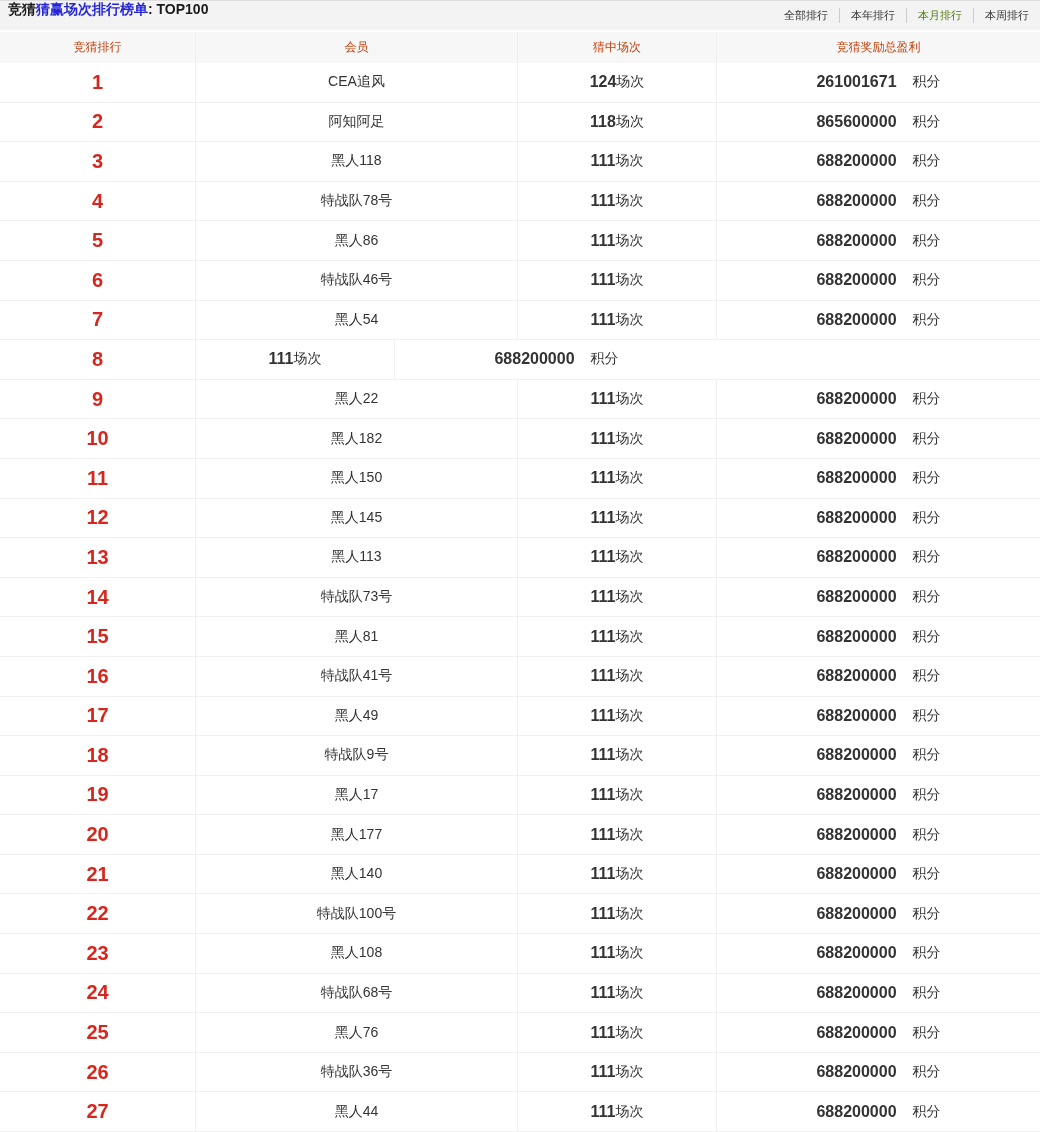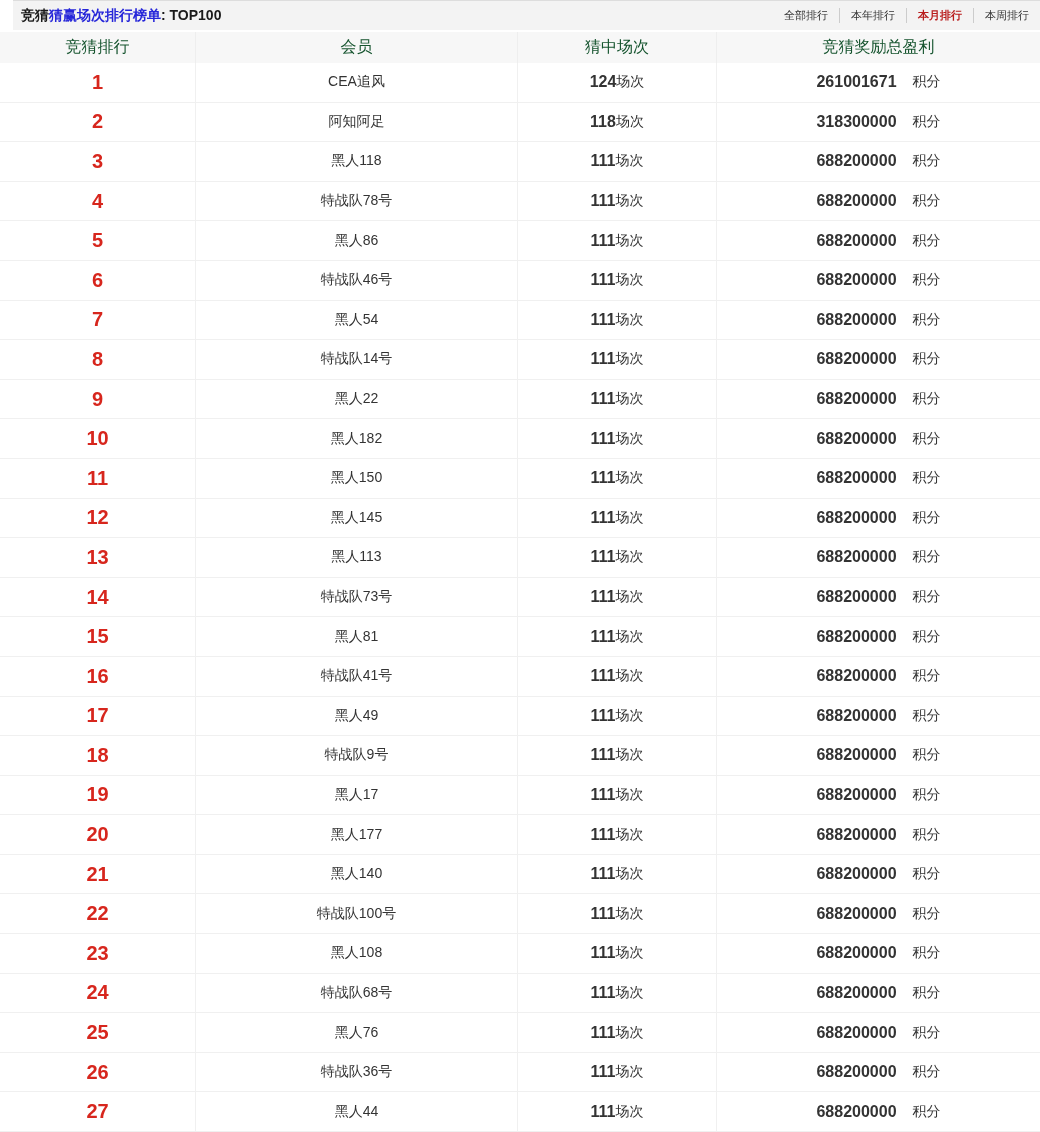--- a/index.html
+++ b/index.html
@@ -8,24 +8,22 @@
     overflow: hidden;
     background: #ffffff;
     font-family: "Liberation Sans", "DejaVu Sans", sans-serif;
   }
   
   .titlebar {
     height: 30px;
     background: #f3f3f3;
     border-top: 1px solid #dddddd;
     display: flex;
-    align-items: center;
     justify-content: space-between;
     padding: 0 8px;
-    margin-left: 13px;
   }
   .title {
     font-size: 14px;
     font-weight: bold;
     color: #1a1a1a;
     white-space: nowrap;
   }
   .title .seg-blue { color: #2626d9; }
   .tabs {
     display: flex;
@@ -33,30 +31,30 @@
     font-size: 11px;
     color: #333333;
   }
   .tab {
     padding: 0 11px;
     cursor: pointer;
     white-space: nowrap;
   }
   .tab:last-child { padding-right: 3px; }
   .tab + .tab { border-left: 1px solid #cccccc; }
-  .tab.active { font-weight: bold; color: #b91c1c; }
+  .tab.active { font-weight: normal; color: #4d7c0f; }
   
   .gap { height: 2px; background: #ffffff; }
   .thead {
     height: 31px;
     background: #f7f7f7;
     display: flex;
     align-items: center;
-    font-size: 16px;
-    color: #14532d;
+    font-size: 12px;
+    color: #c2410c;
     text-align: center;
   }
   .tbody { background: #ffffff; }
   .tr {
     height: 39.6px;
     display: flex;
     align-items: center;
     border-bottom: 1px solid #f0f0f0;
     background: #ffffff;
   }
@@ -142,21 +140,21 @@
       <span class="rank-num">2</span>
     </div>
     <div class="td col-member">
       <span class="member-name">阿知阿足</span>
     </div>
     <div class="td col-matches">
       <span class="num-strong">118</span>
         <span class="num-suffix">场次</span>
     </div>
     <div class="td col-points">
-      <span class="num-strong">318300000</span>
+      <span class="num-strong">865600000</span>
         <span class="num-suffix">积分</span>
     </div>
   </div>
 
   <div class="tr">
     <div class="td col-rank">
       <span class="rank-num">3</span>
     </div>
     <div class="td col-member">
       <span class="member-name">黑人118</span>
@@ -236,23 +234,20 @@
     <div class="td col-points">
       <span class="num-strong">688200000</span>
         <span class="num-suffix">积分</span>
     </div>
   </div>
 
   <div class="tr">
     <div class="td col-rank">
       <span class="rank-num">8</span>
     </div>
-    <div class="td col-member">
-      <span class="member-name">特战队14号</span>
-    </div>
     <div class="td col-matches">
       <span class="num-strong">111</span>
         <span class="num-suffix">场次</span>
     </div>
     <div class="td col-points">
       <span class="num-strong">688200000</span>
         <span class="num-suffix">积分</span>
     </div>
   </div>
 

